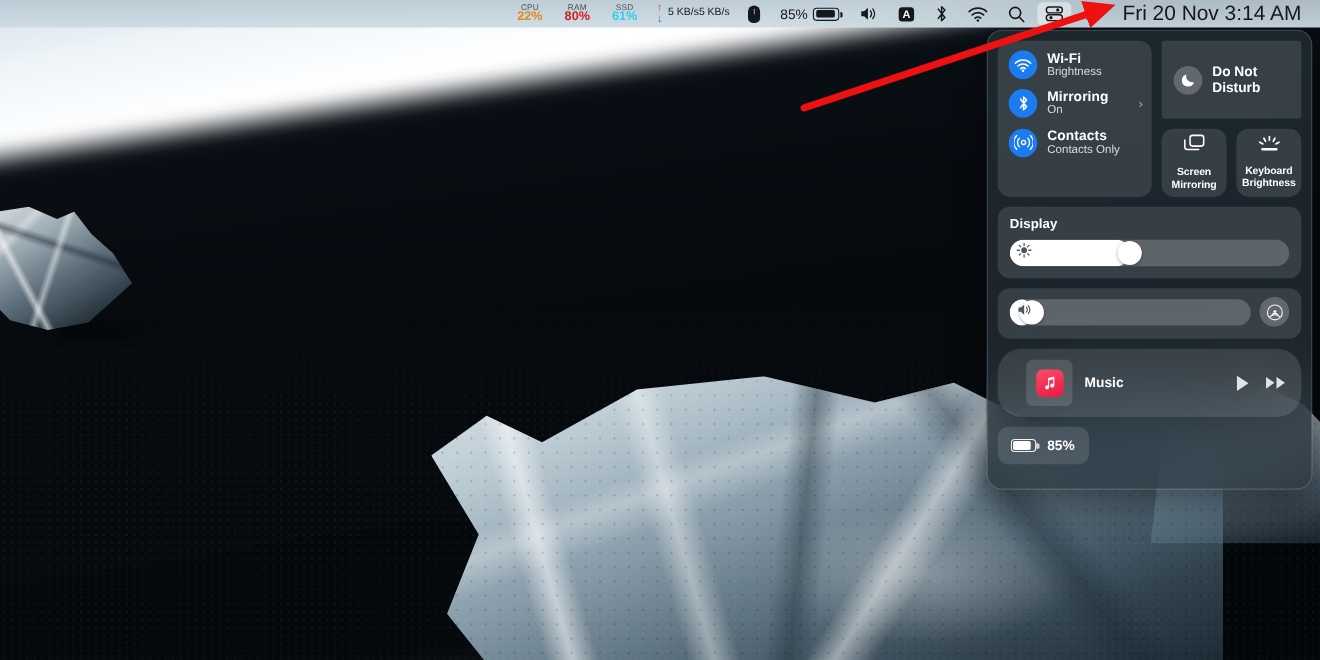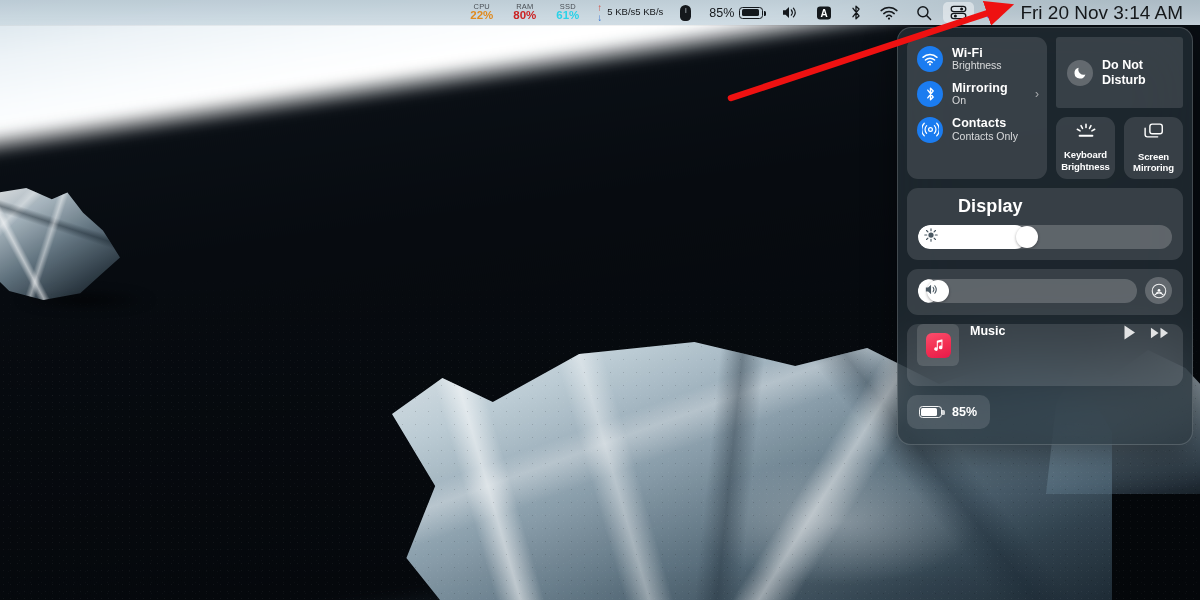--- a/index.html
+++ b/index.html
@@ -193,32 +193,32 @@
   .dnd-lbl { font-size:12.5px; font-weight:700; line-height:1.16; }
   .tile-row { display:flex; gap:9px; }
   .tile {
     width:59px; height:62px; border-radius:11px;
     display:flex; flex-direction:column; align-items:center; justify-content:center; gap:5px;
     padding:4px 2px 5px;
   }
   .tile-lbl { font-size:9.5px; font-weight:600; line-height:1.16; text-align:center; letter-spacing:-.1px; }
 
   .mod-slider { padding:8px 11px 11px; }
-  .mod-slider h3 { font-size:18px; font-weight:700; margin-bottom:8px; letter-spacing:.1px;margin-left:40px; }
+  .mod-slider h3 { font-size:12px; font-weight:700; margin-bottom:8px; letter-spacing:.1px; }
   .slider-wrap { display:flex; align-items:center; gap:8px; }
   .slider {
     position:relative; height:24px; border-radius:12px;
     background:rgba(255,255,255,.20); flex:1 1 auto; overflow:hidden;
   }
   .slider-fill { position:absolute; left:0; top:0; bottom:0; background:#fff; border-radius:12px; }
   .slider-knob { position:absolute; top:1px; width:22px; height:22px; border-radius:50%; background:#fff; box-shadow:0 1px 3px rgba(0,0,0,.35); }
   .slider-ico { position:absolute; left:6px; top:50%; transform:translateY(-50%); z-index:2; }
   .airplay-btn { width:27px; height:27px; border-radius:50%; background:rgba(255,255,255,.22); display:flex; align-items:center; justify-content:center; flex:0 0 27px; }
 
-  .mod-music { height:62px; border-radius:11px; display:flex; align-items:flex-start; padding:0 11px 0 0; gap:11px; }
+  .mod-music { height:62px; border-radius:22px; display:flex; align-items:center; padding:0 11px 0 16px; gap:11px; }
   .album {
     width:42px; height:42px; border-radius:6px; margin-left:10px;
     background:rgba(255,255,255,.13);
     display:flex; align-items:center; justify-content:center; flex:0 0 42px;
   }
   .music-app-ico {
     width:25px; height:25px; border-radius:6px;
     background:linear-gradient(160deg,#fb4e6d 0%,#f22f52 55%,#e8194a 100%);
     display:flex; align-items:center; justify-content:center;
   }
@@ -423,41 +423,41 @@
         </span>
         <span class="dnd-lbl">
           <span>Do Not</span><br>
           <span>Disturb</span>
         </span>
       </div>
 
       <div class="tile-row">
         <div class="module tile">
           <span>
+            <svg width="23" height="20" viewBox="0 0 24 21">
+              <rect x="8.2" y="2.2" width="13" height="10.2" rx="2.4" stroke="#fff" stroke-width="1.5" fill="none"></rect>
+              <path d="M16.4 15.6H5.6a2.4 2.4 0 0 1-2.4-2.4V6.6" stroke="#fff" stroke-width="1.5" fill="none" stroke-linecap="round" stroke-linejoin="round"></path>
+            </svg>
+          </span>
+          <span class="tile-lbl">
+            <span>Screen</span><br>
+            <span>Mirroring</span>
+          </span>
+        </div>
+
+        <div class="module tile">
+          <span>
             <svg width="24" height="17" viewBox="0 0 26 18">
               <rect x="5" y="12.4" width="16" height="2.3" rx="1.15" fill="#fff"></rect>
               <path d="M13 1.2v3.4M7.6 2.7l1.6 3M18.4 2.7l-1.6 3M3.6 6.6l3 1.7M22.4 6.6l-3 1.7" stroke="#fff" stroke-width="1.7" stroke-linecap="round"></path>
             </svg>
           </span>
           <span class="tile-lbl">
             <span>Keyboard</span><br>
             <span>Brightness</span>
-          </span>
-        </div>
-
-        <div class="module tile">
-          <span>
-            <svg width="23" height="20" viewBox="0 0 24 21">
-              <rect x="8.2" y="2.2" width="13" height="10.2" rx="2.4" stroke="#fff" stroke-width="1.5" fill="none"></rect>
-              <path d="M16.4 15.6H5.6a2.4 2.4 0 0 1-2.4-2.4V6.6" stroke="#fff" stroke-width="1.5" fill="none" stroke-linecap="round" stroke-linejoin="round"></path>
-            </svg>
-          </span>
-          <span class="tile-lbl">
-            <span>Screen</span><br>
-            <span>Mirroring</span>
           </span>
         </div>
       </div>
     </div>
   </div>
 
   <div class="module mod-slider">
     <h3>Display</h3>
     <div class="slider-wrap">
       <div class="slider" id="display-slider">

